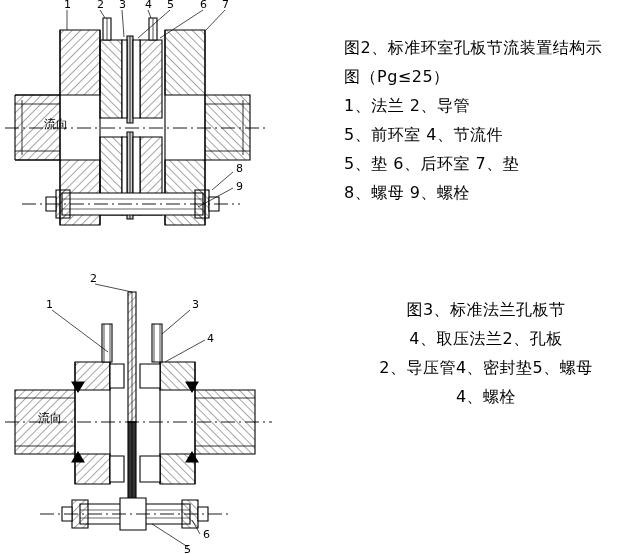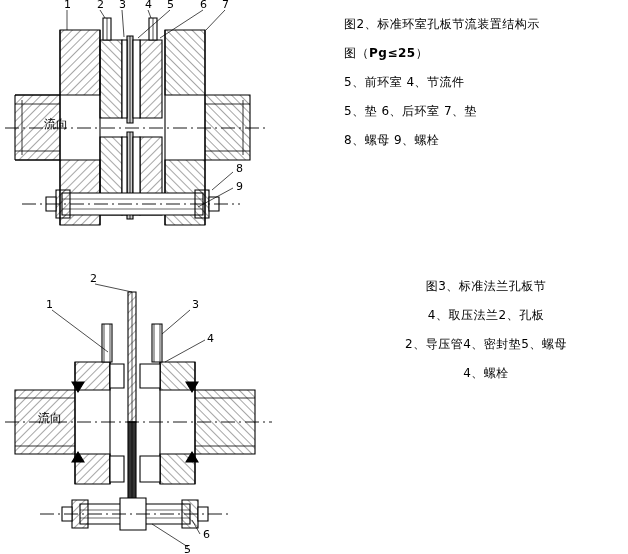--- a/index.html
+++ b/index.html
@@ -28,31 +28,32 @@
   }
   #fig2 { top: 0; height: 255px; }
   #fig3 { top: 262px; height: 292px; }
   .fig svg { display: block; }
 
   
   .caption {
     position: absolute;
     left: 344px;
     width: 284px;
-    font-size: 12px;
+    font-size: 16px;
     line-height: 29px;
     color: #000;
+    margin-top: 23px;
   }
   #cap2 { top: 10px; }
   #cap3 { top: 272px; text-align: center; }
   .caption .line {
     white-space: nowrap;
     letter-spacing: 0.5px;
   }
-  .caption .line b { font-weight: bold; }
+  .caption .line b { font-weight: normal; }
 
   
   .lbl {
     font-size: 11px;
     font-family: "DejaVu Sans", "Liberation Sans", sans-serif;
   }
   .flowlbl {
     font-size: 12px;
   }
 </style>
@@ -227,20 +228,21 @@
 
       <text class="flowlbl" x="38" y="160">流向</text>
     </svg>
   </div>
 
   <div class="caption" id="cap2">
     <div class="line">图2、标准环室孔板节流装置结构示</div>
     <div class="line">
       <span>图（</span><b>Pg≤25</b><span>）</span>
     </div>
+    <div class="line">1、法兰    2、导管</div>
     <div class="line">5、前环室 4、节流件</div>
     <div class="line">5、垫  6、后环室    7、垫</div>
     <div class="line">8、螺母    9、螺栓</div>
   </div>
 
   <div class="caption" id="cap3">
     <div class="line">图3、标准法兰孔板节</div>
     <div class="line">4、取压法兰2、孔板</div>
     <div class="line">2、导压管4、密封垫5、螺母</div>
     <div class="line">4、螺栓</div>

